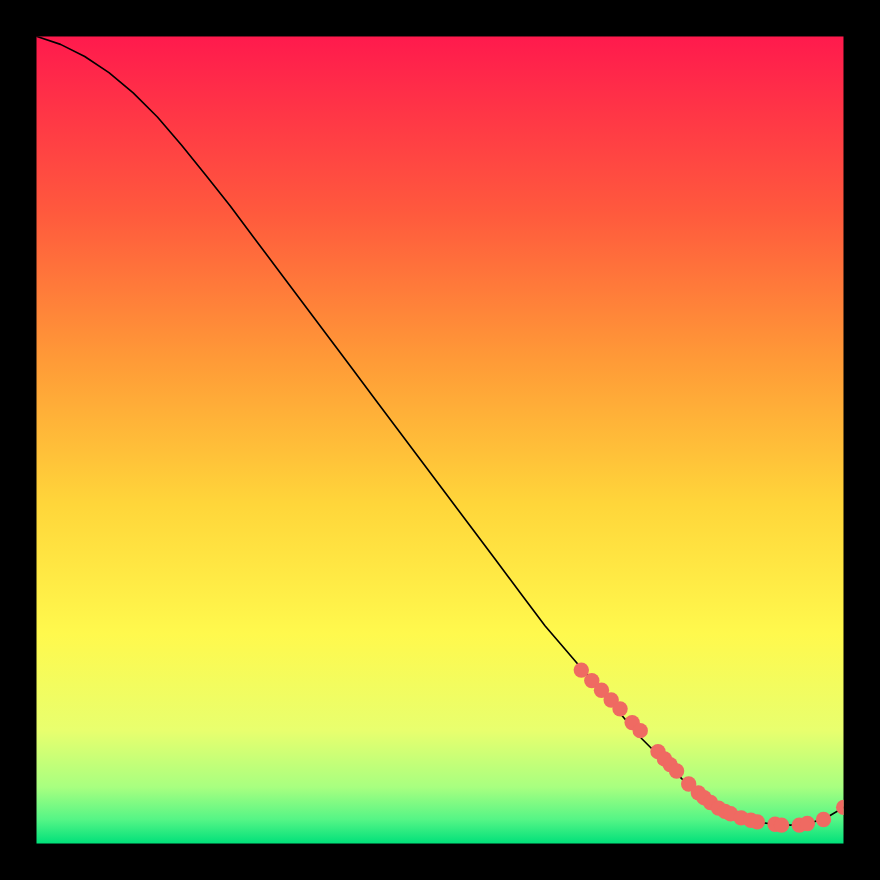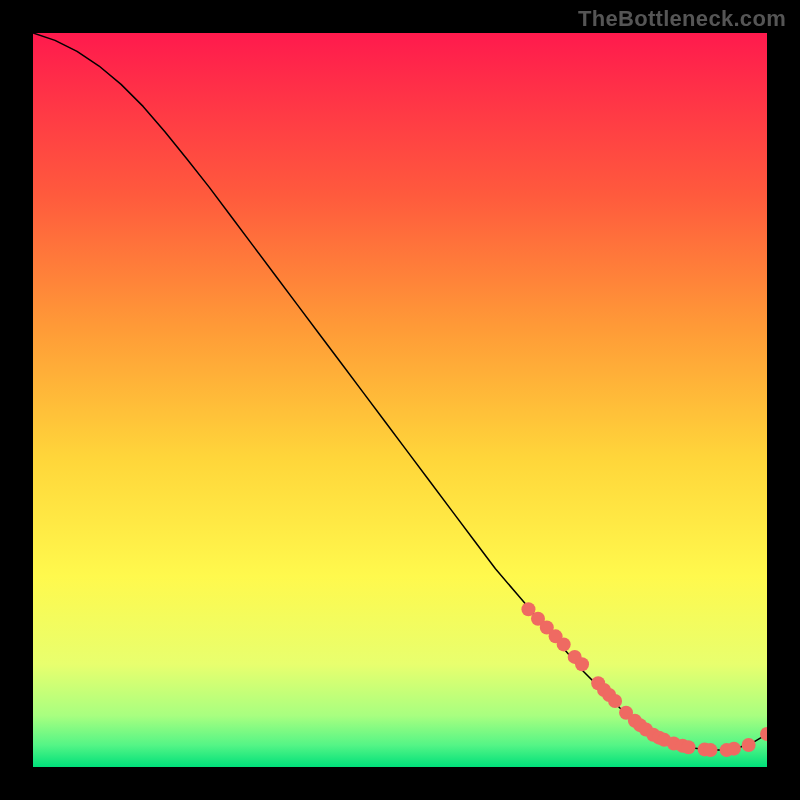--- a/index.html
+++ b/index.html
@@ -33,21 +33,20 @@
     top: 33px;
     width: 734px;
     height: 734px;
   }
   svg { display: block; }
 </style>
 </head>
 <body>
 
 <div class="stage">
-  <div class="watermark">TheBottleneck.com</div>
 
   <div class="plot">
     <svg id="chart-svg" width="734" height="734" viewBox="0 0 734 734" preserveAspectRatio="none">
       <defs>
         <linearGradient id="bg-grad" x1="0" y1="0" x2="0" y2="1">
           <stop id="g0" offset="0%" stop-color="#ff1a4d"></stop>
           <stop id="g1" offset="22%" stop-color="#ff5a3d"></stop>
           <stop id="g2" offset="40%" stop-color="#ff9a37"></stop>
           <stop id="g3" offset="58%" stop-color="#ffd63a"></stop>
           <stop id="g4" offset="74%" stop-color="#fff94d"></stop>

